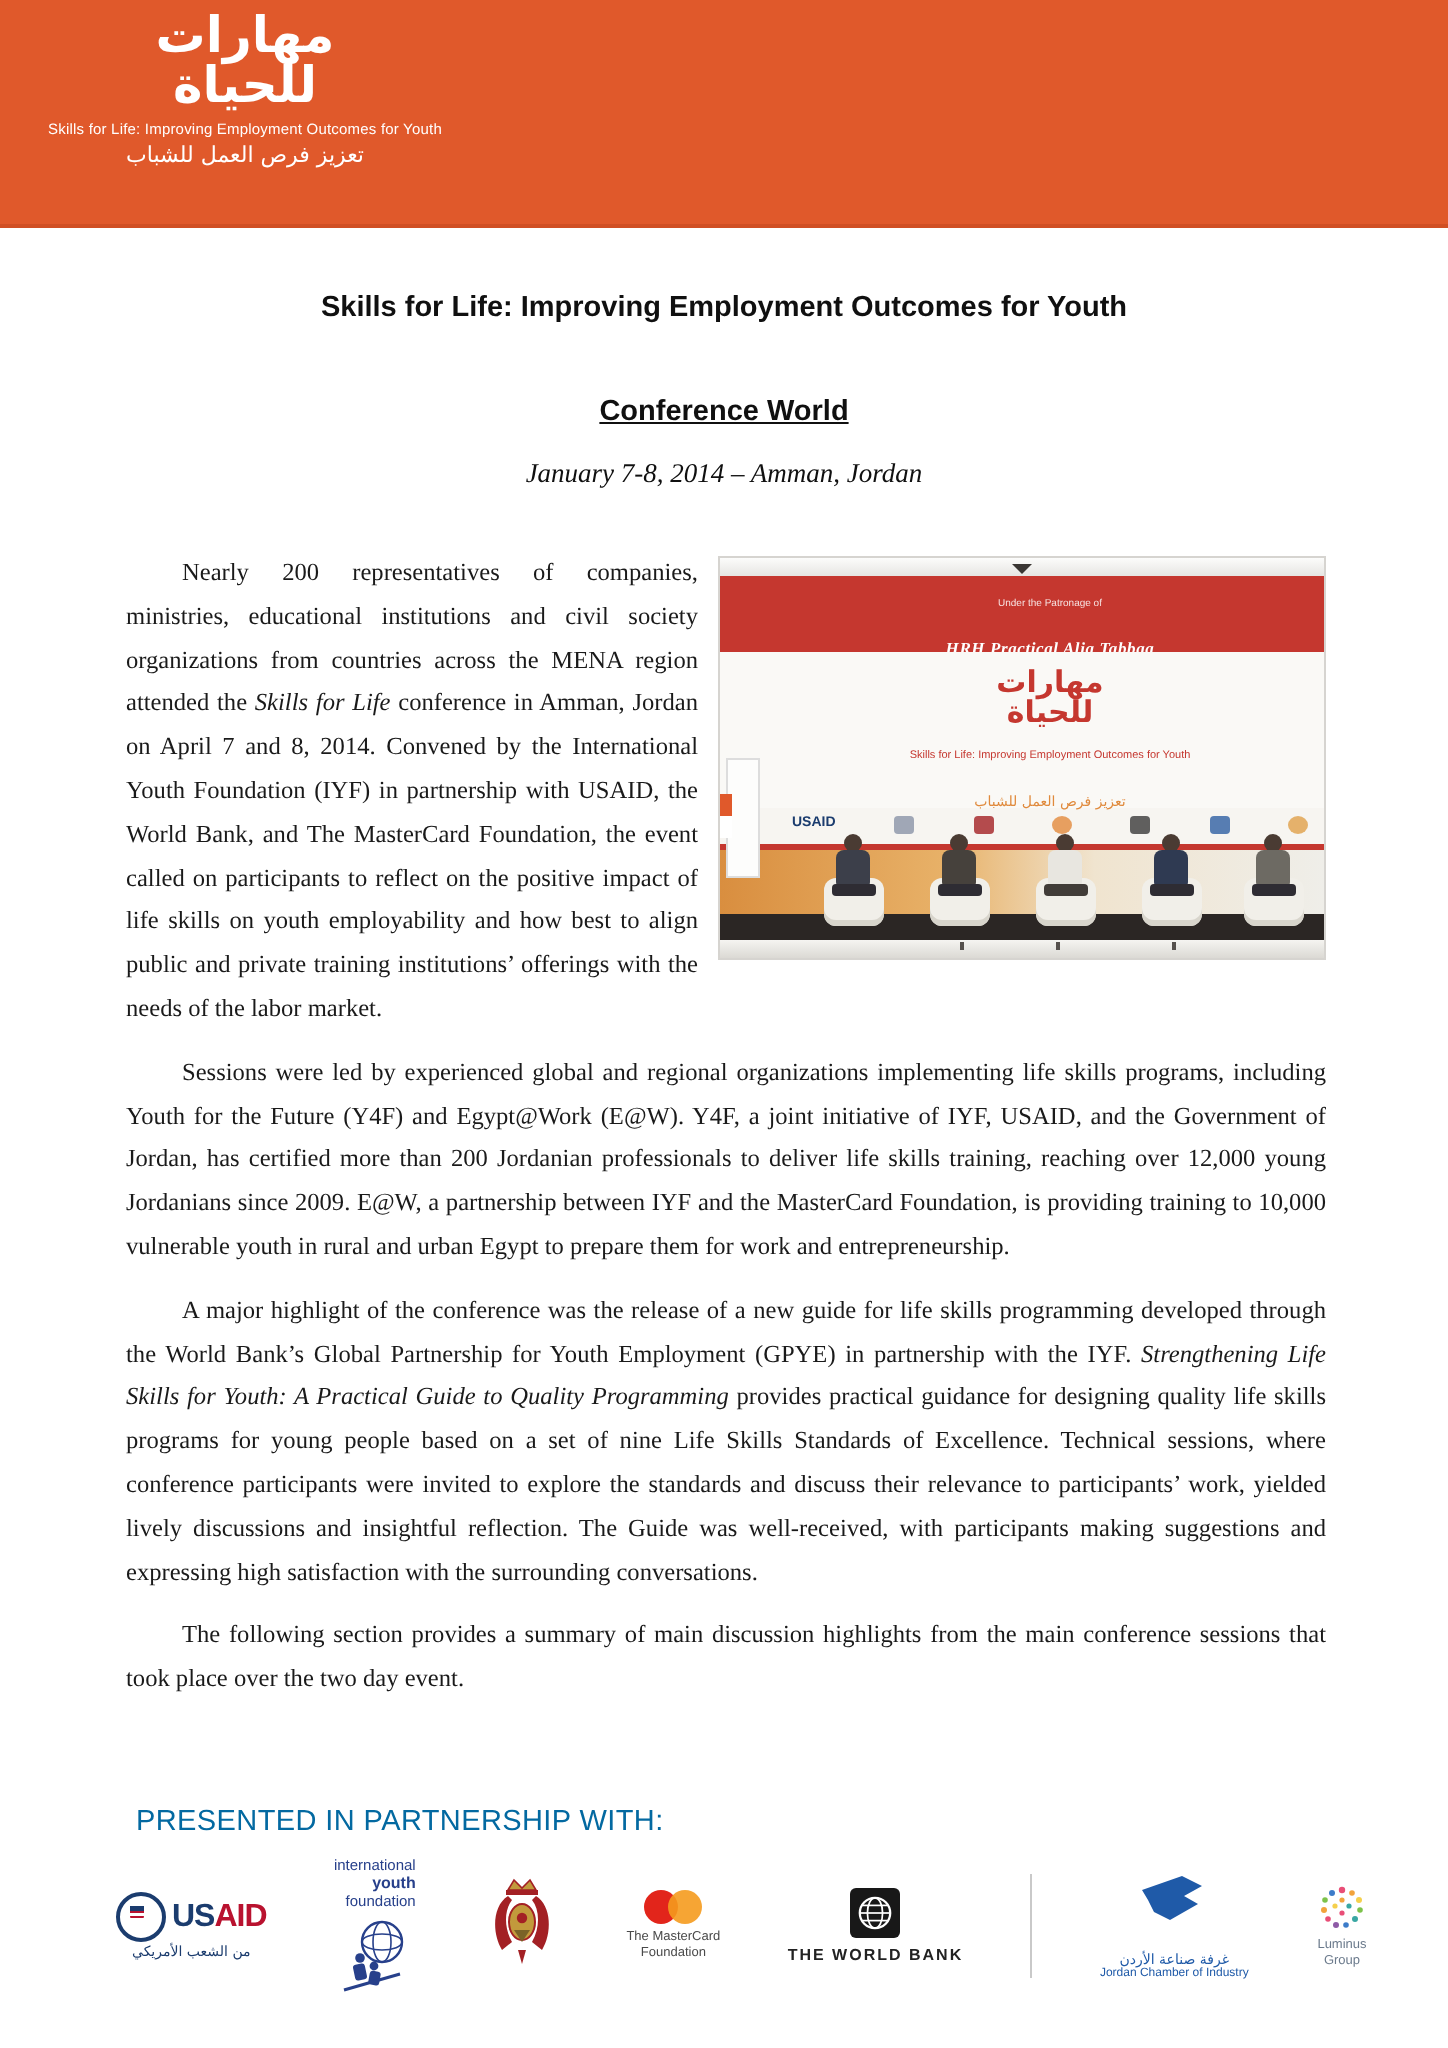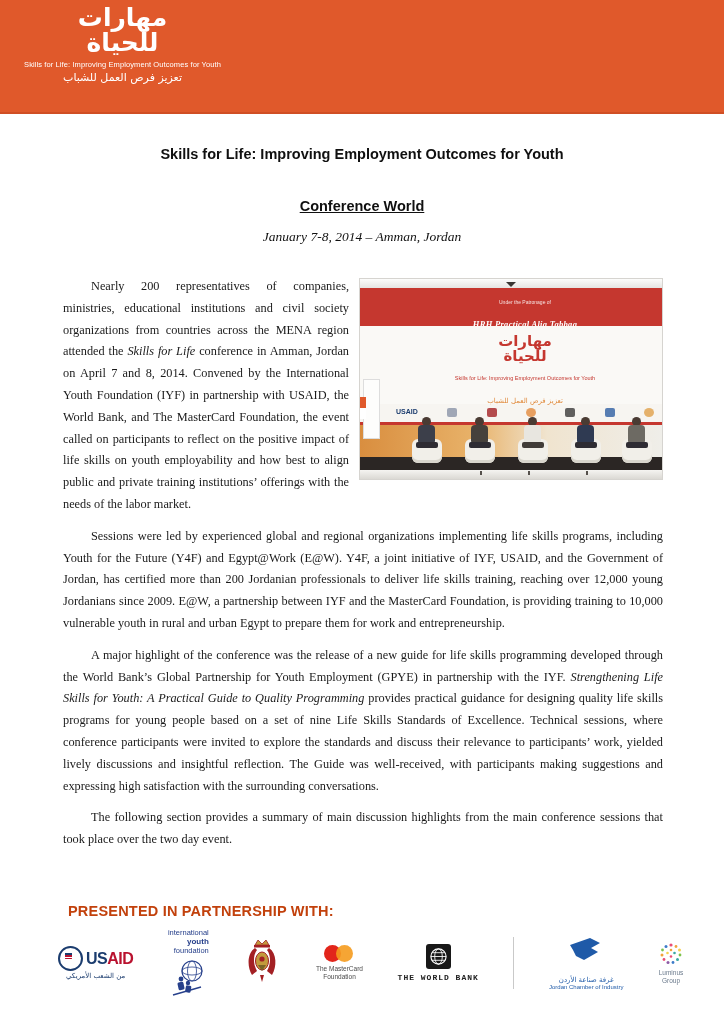--- a/index.html
+++ b/index.html
@@ -53,38 +53,38 @@
   .ph-flag{position:absolute;left:0px;top:118px;width:6px;height:22px;background:linear-gradient(#E0592B 50%,#fff 50%);}
   .panelist{position:absolute;width:34px;height:48px;}
   .chair{position:absolute;left:2px;top:22px;width:30px;height:24px;background:#f1efe9;border-radius:6px;box-shadow:inset 0 -3px 0 #d8d5cc;}
   .person-head{position:absolute;left:12px;top:0;width:9px;height:9px;border-radius:50%;background:#4a3b33;}
   .person-body{position:absolute;left:8px;top:8px;width:17px;height:18px;border-radius:4px 4px 2px 2px;background:#3c3f4a;}
   .person-body.light{background:#e8e6e0;}
   .person-legs{position:absolute;left:6px;top:25px;width:22px;height:6px;border-radius:2px;background:#2e2c33;}
 
   
   .partners-heading{position:absolute;left:68px;top:903px;font-family:"Liberation Sans",sans-serif;
-    font-weight:bold;font-size:14.5px;color:#c2410c;letter-spacing:.2px;}
+    font-weight:normal;font-size:14.5px;color:#0369a1;letter-spacing:.2px;}
   .partners-row{position:absolute;left:58px;top:932px;width:626px;height:62px;display:flex;align-items:center;justify-content:space-between;}
   .plogo{display:flex;flex-direction:column;align-items:center;justify-content:center;}
   .usaid-top{display:flex;align-items:center;gap:3px;}
   .usaid-seal{width:21px;height:21px;border-radius:50%;border:2px solid #1B3C6E;background:#fff;position:relative;}
   .usaid-seal .shield{position:absolute;left:5px;top:5px;width:7px;height:8px;background:linear-gradient(#1B3C6E 30%,#B9122F 30%,#B9122F 45%,#fff 45%,#fff 60%,#B9122F 60%,#B9122F 75%,#fff 75%);border-radius:0 0 3px 3px;}
   .usaid-word{font-family:"Liberation Sans",sans-serif;font-weight:bold;font-size:16px;letter-spacing:-0.5px;}
   .usaid-us{color:#1B3C6E;} .usaid-aid{color:#B9122F;}
   .usaid-ar{font-family:"DejaVu Sans",sans-serif;font-size:7px;color:#1B3C6E;margin-top:1px;}
   .iyf{flex-direction:column;gap:4px;}
   .iyf-text{text-align:right;font-family:"Liberation Sans",sans-serif;font-size:7.5px;line-height:1.15;color:#27408B;}
   .iyf-text b{font-size:8px;}
   .mc-circles{position:relative;width:30px;height:17px;}
   .mc-c{position:absolute;top:0;width:17px;height:17px;border-radius:50%;}
   .mc-left{left:0;background:#E2251B;} .mc-right{left:12px;background:#F59B1E;opacity:.9;}
   .mc-text{font-family:"Liberation Sans",sans-serif;font-size:6.5px;line-height:1.2;color:#4a4a4a;text-align:center;margin-top:3px;}
   .wb-icon{width:25px;height:25px;background:#181818;border-radius:3px;display:flex;align-items:center;justify-content:center;}
-  .wb-text{font-family:Liberation Mono, monospace;font-weight:bold;font-size:8px;letter-spacing:1px;color:#222;margin-top:4px;white-space:nowrap;}
+  .wb-text{font-family:Liberation Sans, sans-serif;font-weight:bold;font-size:8px;letter-spacing:1px;color:#222;margin-top:4px;white-space:nowrap;}
   .vdivider{width:1px;height:52px;background:#c9c9c9;}
   .jci-ar{font-family:"DejaVu Sans",sans-serif;font-size:7px;color:#1F5AA8;margin-top:14px;}
   .jci-en{font-family:"Liberation Sans",sans-serif;font-size:6px;color:#1F5AA8;}
   .lum-text{font-family:"Liberation Sans",sans-serif;font-size:6.5px;line-height:1.2;color:#6b7a8c;text-align:center;margin-top:2px;}
 </style>
 </head>
 <body>
 
 <div class="page">
 

